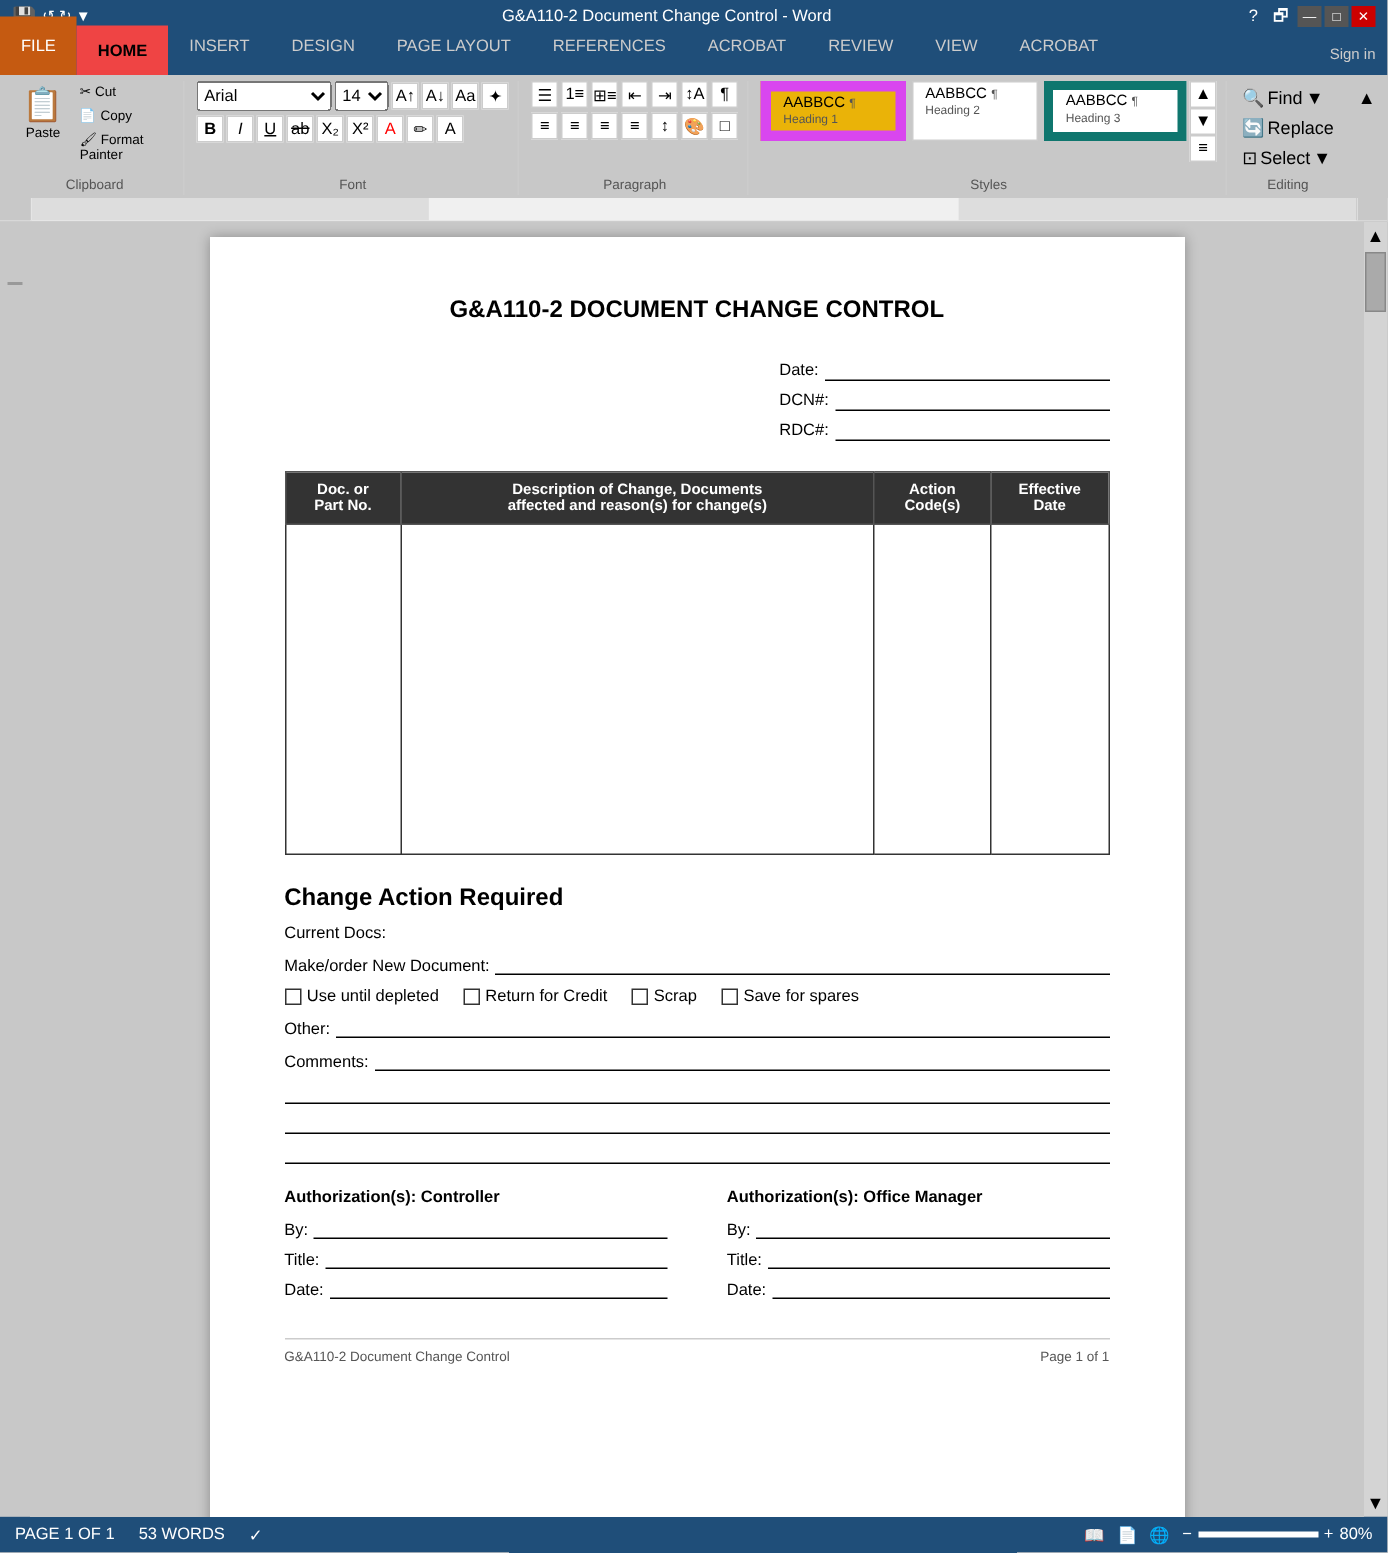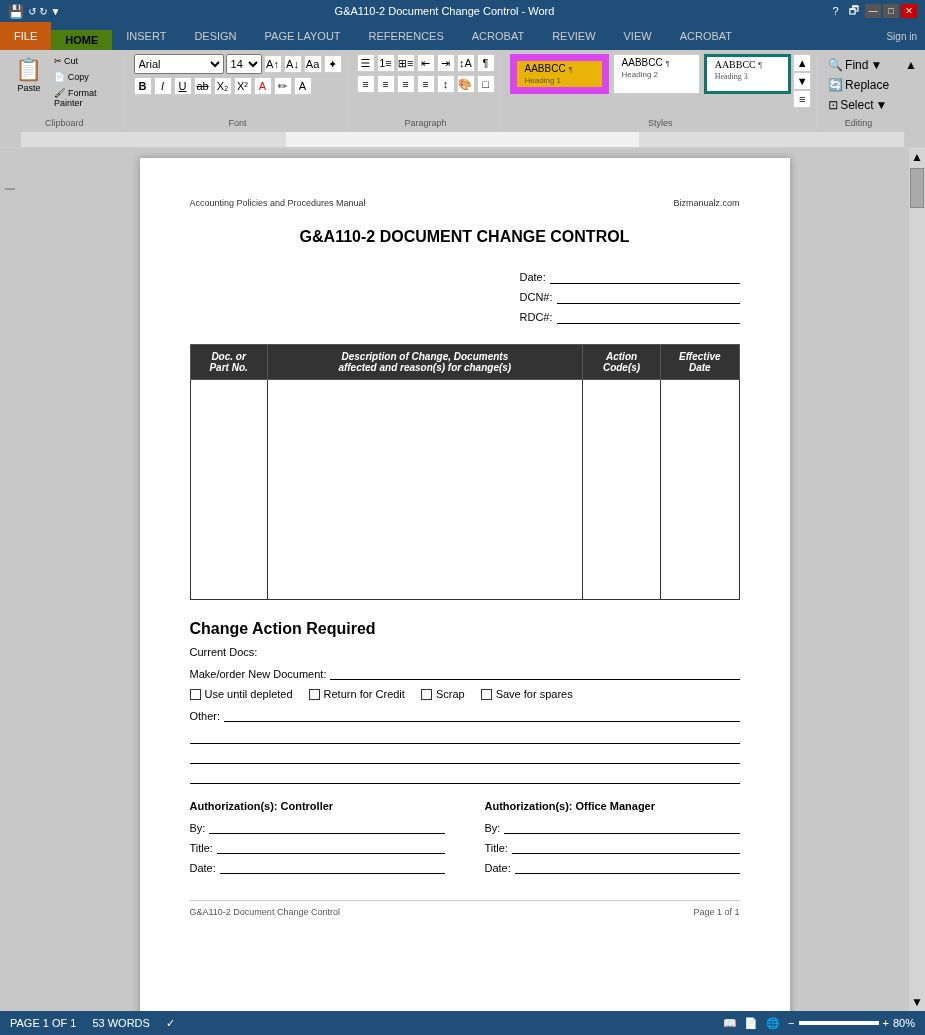--- a/index.html
+++ b/index.html
@@ -18,25 +18,25 @@
     }
     .title-bar-center { flex: 1; text-align: center; }
     .title-bar-btn { width: 16px; height: 14px; background: #555; border: none; color: white; font-size: 9px; cursor: pointer; display: flex; align-items: center; justify-content: center; }
     .title-bar-btn.close { background: #c00; }
     .ribbon-tabs { display: flex; background: #1f4e79; height: 28px; align-items: flex-end; }
     .ribbon-tab {
       padding: 4px 14px;
       font-size: 11px;
       color: #ccc;
       cursor: pointer;
-      height: 28px;
+      height: 39px;
       display: flex;
       align-items: center;
     }
-    .ribbon-tab.active { background: #4d7c0f; color: #000; font-weight: bold; height: 20px; }
+    .ribbon-tab.active { background: #ef4444; color: #000; font-weight: bold; height: 33px; }
     .ribbon-tab.file { background: #c55a11; color: white; padding: 4px 14px; }
 
     .ribbon-content { display: flex; padding: 4px 4px 2px 4px; gap: 2px; align-items: stretch; height: 82px; }
     .ribbon-group { display: flex; flex-direction: column; align-items: center; border-right: 1px solid #ccc; padding: 0 6px; position: relative; }
     .ribbon-group-label { font-size: 9px; color: #555; position: absolute; bottom: 2px; left: 0; right: 0; text-align: center; }
     .ribbon-group-content { display: flex; align-items: flex-start; gap: 2px; flex: 1; padding-bottom: 14px; }
 
     .big-btn { display: flex; flex-direction: column; align-items: center; justify-content: center; width: 44px; cursor: pointer; padding: 4px 2px; border: 1px solid transparent; font-size: 9px; }
     .big-btn-icon { font-size: 22px; line-height: 1; }
     .big-btn-label { font-size: 9px; margin-top: 2px; }
@@ -65,21 +65,21 @@
     .page { width: 650px; background: white; box-shadow: 0 0 8px rgba(0,0,0,0.3); padding: 40px 50px; min-height: 900px; position: relative; font-family: Arial, sans-serif; }
 
     .page-header { display: flex; justify-content: space-between; font-size: 9px; color: #333; margin-bottom: 20px; border-bottom: none; }
     .page-main-title { text-align: center; font-size: 16px; font-weight: bold; margin-bottom: 24px; }
 
     .date-fields { display: flex; flex-direction: column; gap: 6px; margin-bottom: 20px; margin-left: auto; width: 220px; }
     .date-field { display: flex; align-items: center; gap: 4px; font-size: 11px; }
     .date-line { flex: 1; border-bottom: 1px solid #000; height: 14px; }
 
     
-    .doc-table { width: 100%; border-collapse: collapse; margin-bottom: 20px; font-style: italic; }
+    .doc-table { width: 100%; border-collapse: collapse; margin-bottom: 20px; }
     .doc-table th { background: #333; color: white; border: 1px solid #555; padding: 6px 4px; font-size: 10px; text-align: center; font-weight: bold; }
     .doc-table td { border: 1px solid #333; padding: 0; height: 30px; }
     .doc-table .data-row td { height: 220px; vertical-align: top; }
 
     
     .section-title { font-weight: bold; font-size: 16px; margin-bottom: 8px; }
     .field-row { display: flex; align-items: flex-end; gap: 4px; margin-bottom: 8px; font-size: 11px; }
     .field-line { border-bottom: 1px solid #000; flex: 1; height: 14px; }
     .checkbox-row { display: flex; align-items: center; gap: 16px; font-size: 11px; margin-bottom: 8px; }
     .checkbox-item { display: flex; align-items: center; gap: 4px; }
@@ -208,21 +208,21 @@
     </div>
     <div class="ribbon-group-label">Paragraph</div>
   </div>
 
   <div class="ribbon-group">
     <div class="ribbon-group-content">
       <div style="display:flex;flex-direction:column;gap:2px;">
         <div style="display:flex;gap:4px;">
           <div style="padding:2px 8px;border:7px solid #d946ef;font-size:10px;background:#eab308;cursor:pointer;">AABBCC <span style="font-size:8px;color:#555;">¶ Heading 1</span></div>
           <div style="padding:2px 8px;border:1px solid #ccc;font-size:10px;background:#fff;cursor:pointer;">AABBCC <span style="font-size:8px;color:#555;">¶ Heading 2</span></div>
-          <div style="padding:2px 8px;border:3px solid #0f766e;font-size:10px;background:#fff;cursor:pointer;font-family:Liberation Serif, serif;">AABBCC <span style="font-size:8px;color:#555;">¶ Heading 3</span></div>
+          <div style="padding:2px 8px;border:6px solid #0f766e;font-size:10px;background:#fff;cursor:pointer;">AABBCC <span style="font-size:8px;color:#555;">¶ Heading 3</span></div>
         </div>
       </div>
       <div style="display:flex;flex-direction:column;justify-content:center;">
         <button class="format-btn">▲</button>
         <button class="format-btn">▼</button>
         <button class="format-btn">≡</button>
       </div>
     </div>
     <div class="ribbon-group-label">Styles</div>
   </div>
@@ -270,24 +270,20 @@
     <svg width="20" height="100%" style="flex:1;">
       <rect width="20" height="100%" fill="#c8c8c8"></rect>
       <rect x="5" y="40" width="10" height="2" fill="#999"></rect>
     </svg>
   </div>
 
   <div class="scroll-area" style="flex:1;overflow-y:auto;">
 
     <div class="page">
 
-      <div class="page-header">
-        <span>Accounting Policies and Procedures Manual</span>
-        <span>Bizmanualz.com</span>
-      </div>
 
       <div class="page-main-title">G&amp;A110-2 DOCUMENT CHANGE CONTROL</div>
 
       <div class="date-fields">
         <div class="date-field">
           <span>Date:</span>
           <div class="date-line"></div>
         </div>
         <div class="date-field">
           <span>DCN#:</span>
@@ -346,20 +342,24 @@
           <div class="checkbox-box"></div>
           <span>Save for spares</span>
         </div>
       </div>
 
       <div class="field-row">
         <span>Other:</span>
         <div class="field-line"></div>
       </div>
 
+      <div class="field-row">
+        <span>Comments:</span>
+        <div class="field-line"></div>
+      </div>
 
       <div class="comments-lines">
         <div class="comment-line"></div>
         <div class="comment-line"></div>
         <div class="comment-line"></div>
       </div>
 
       <div class="auth-section">
         <div class="auth-col">
           <div class="auth-title">Authorization(s): Controller</div>

